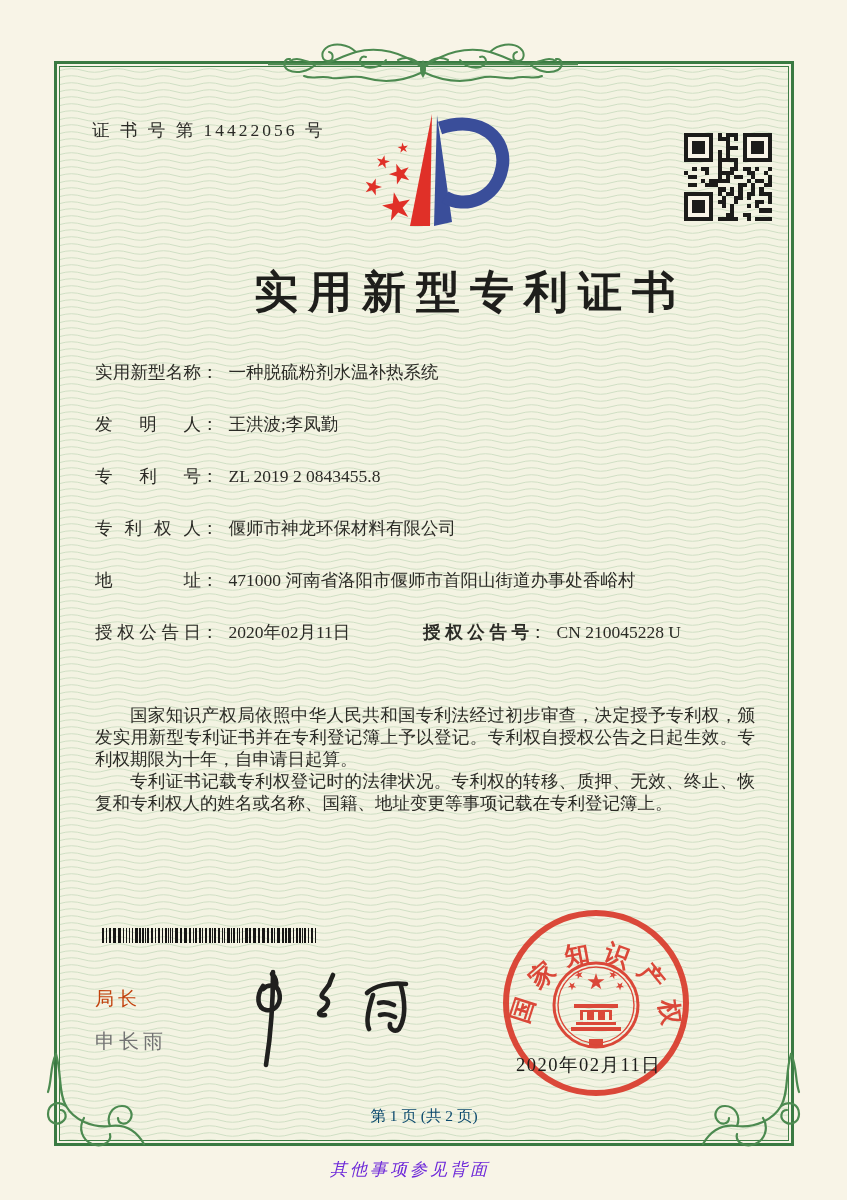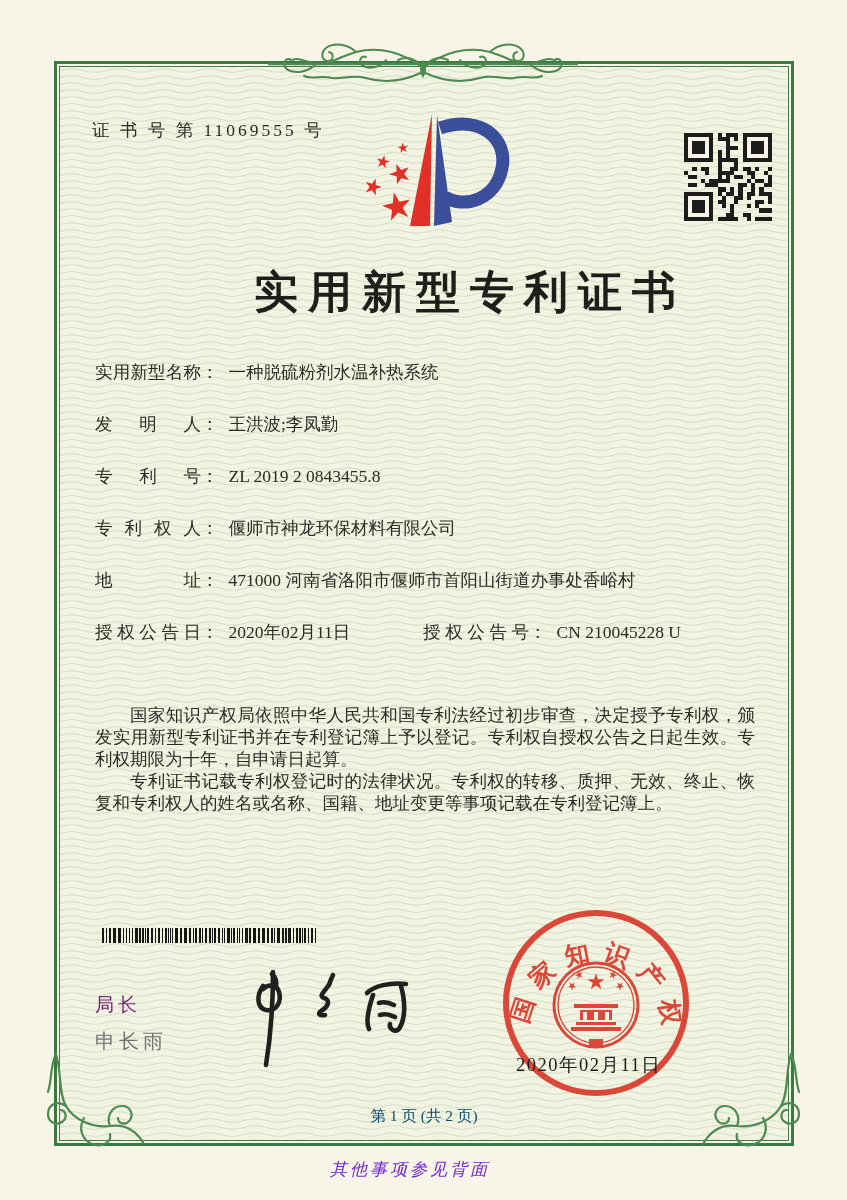--- a/index.html
+++ b/index.html
@@ -39,31 +39,31 @@
   }
 
   .fields{ position:absolute; left:95px; top:360px; width:680px; }
   .field-row{ position:relative; height:52px; font-size:17.5px; color:#2b2b26; }
   .field-label{
     display:inline-block; width:106px; text-align:justify; text-align-last:justify;
     vertical-align:top;
   }
   .colon{ margin-right:10px; }
   .grant-no{ position:absolute; left:328px; top:0; }
-  .grant-no .field-label{ width:106px; }
+  .grant-no .field-label{ width:106px;font-weight:bold; }
 
   .paragraphs{
     position:absolute; left:95px; top:704px; width:660px;
     font-size:17.5px; line-height:22px; color:#2b2b26; text-align:justify;
   }
   .paragraphs p{ text-indent:2em; }
 
   .barcode{ position:absolute; left:102px; top:928px; }
 
-  .signer-role{ position:absolute; left:95px; top:986px; font-size:19px; letter-spacing:4px; color:#701a75;margin-top:6px; }
+  .signer-role{ position:absolute; left:95px; top:986px; font-size:19px; letter-spacing:4px; color:#c2410c; }
   .signer-name{ position:absolute; left:95px; top:1028px; font-size:20px; letter-spacing:4px; color:#737373; }
   .signature{ position:absolute; left:232px; top:962px; }
 
   .seal{ position:absolute; left:501px; top:908px; opacity:.92; }
   .seal-date{
     position:absolute; left:516px; top:1052px; font-size:18.5px;
     letter-spacing:1.5px; color:#1c1c1a;
   }
 
   .page-no{
@@ -122,21 +122,21 @@
   <svg class="deco" style="left:697px; top:1048px;" width="110" height="110" viewBox="0 0 110 110">
     <g transform="translate(110,0) scale(-1,1)" stroke="#4c8a50" fill="none" stroke-width="2.2" stroke-linecap="round">
       <path d="M16,6 C22,26 18,44 26,58 C34,72 52,80 70,78 C84,76 96,82 104,96"></path>
       <path d="M26,58 C18,52 8,56 8,66 C8,74 16,78 22,74 C28,70 26,62 20,62"></path>
       <path d="M70,78 C66,68 72,58 82,58 C90,58 94,66 90,72 C86,78 78,76 78,70"></path>
       <path d="M16,6 C10,18 12,32 8,44"></path>
       <path d="M44,70 C38,80 42,92 52,96 C62,100 72,94 70,86"></path>
     </g>
   </svg>
 
-  <div class="cert-no">证 书 号 第 11069555 号</div>
+  <div class="cert-no">证 书 号 第 14422056 号</div>
 
   <svg class="logo" width="160" height="120" viewBox="0 0 160 120">
     <defs>
       <polygon id="star" points="0,-1 .22,-.31 .95,-.31 .36,.12 .59,.81 0,.38 -.59,.81 -.36,.12 -.95,-.31 -.22,-.31"></polygon>
     </defs>
     <polygon points="80,4 58,116 78,116" fill="#e03028"></polygon>
     <polygon points="85,5 82,116 100,112" fill="#3a4e9a"></polygon>
     <path d="M88,18 C130,4 156,30 150,58 C144,90 112,99 93,87" fill="none" stroke="#3a4e9a" stroke-width="13"></path>
     <g fill="#e03028">
       <use href="#star" transform="translate(45,97) scale(15) rotate(-12)"></use>

